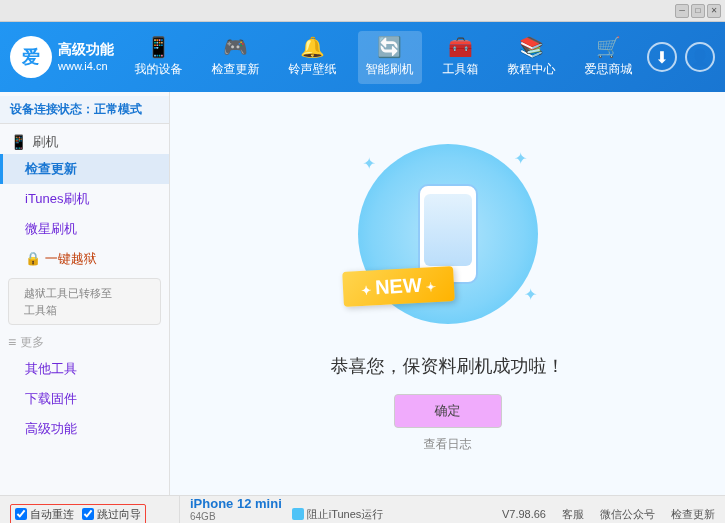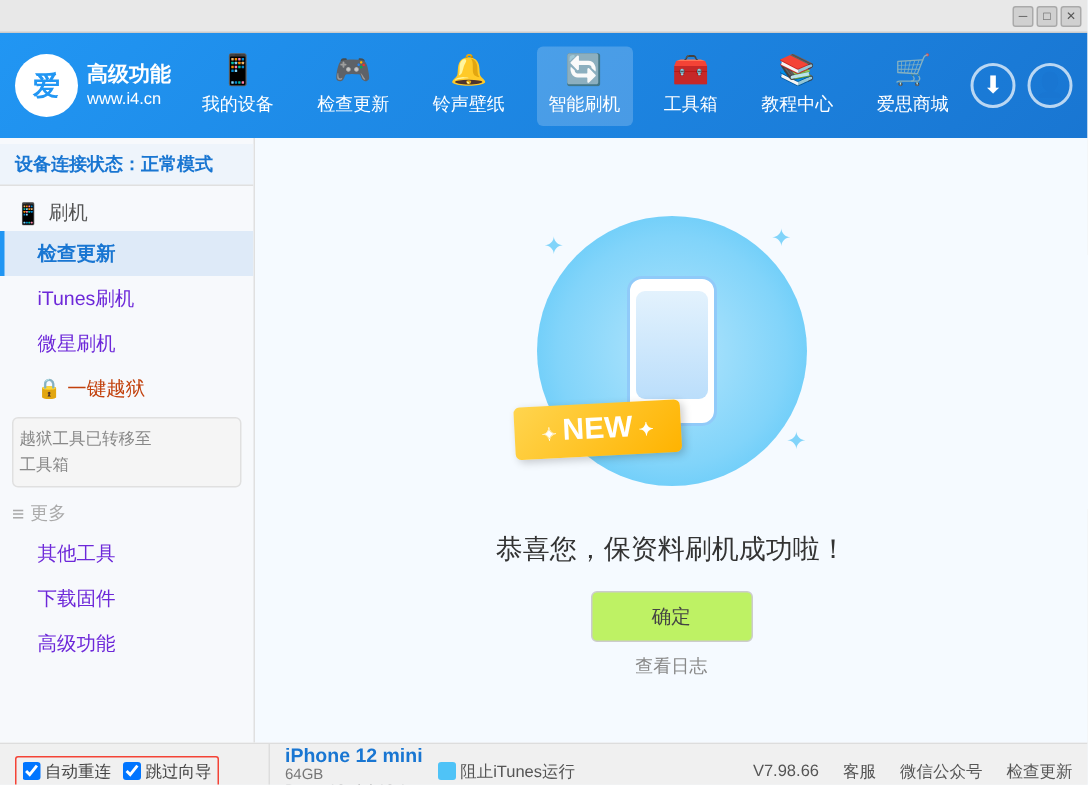--- a/index.html
+++ b/index.html
@@ -131,21 +131,21 @@
       color: #1976d2;
       font-weight: bold;
     }
     .sidebar-item.disabled { color: #c2410c; cursor: default; }
 
     .sidebar-warning {
       margin: 4px 8px;
       background: #f5f5f5;
       border: 1px solid #e0e0e0;
       border-radius: 4px;
-      padding: 6px 4px;
+      padding: 6px 15px;
       font-size: 11px;
       color: #888;
       line-height: 1.5;
     }
 
     .sidebar-divider {
       display: flex; align-items: flex-start;
       padding: 5px 10px 3px 8px;
       font-size: 12px; color: #aaa;
       gap: 4px;
@@ -238,21 +238,21 @@
 
     
     .success-message {
       font-size: 18px;
       color: #333;
       margin-bottom: 16px;
       font-weight: 400;
     }
 
     .confirm-btn {
-      background: #bef264;
+      background: #f0abfc;
       border: 1px solid #ccc;
       border-radius: 4px;
       padding: 7px 40px;
       font-size: 13px;
       color: #444;
       cursor: pointer;
       margin-bottom: 8px;
     }
 
     .secondary-link {

